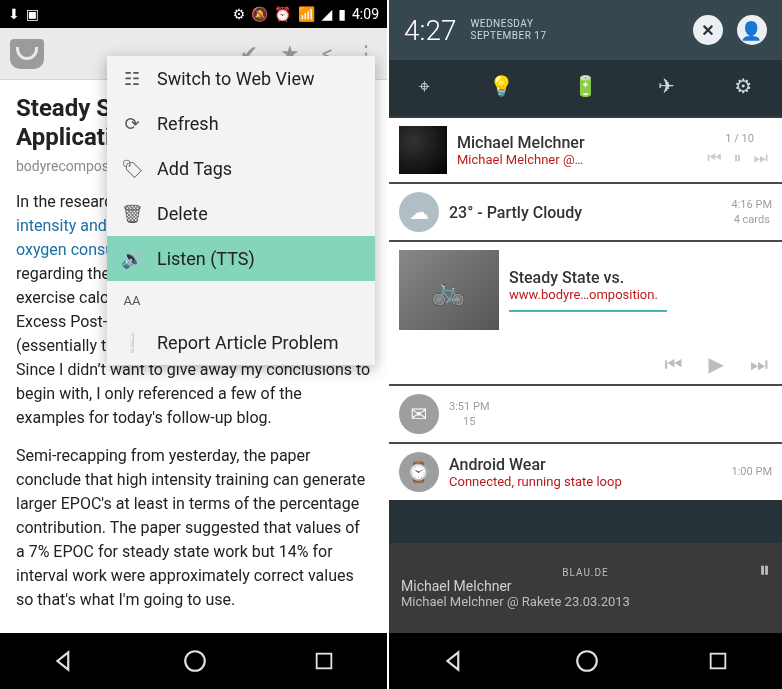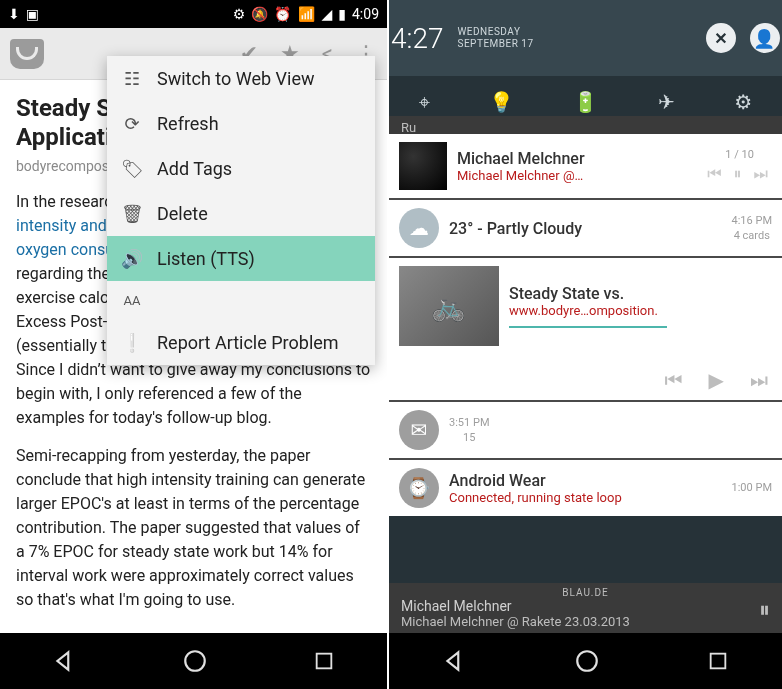--- a/index.html
+++ b/index.html
@@ -21,39 +21,39 @@
   .link { color: #1a6fa5; }
   
   .menu { position: absolute; top: 56px; right: 12px; width: 268px; background: #f3f3f3; box-shadow: 0 4px 14px rgba(0,0,0,0.3); }
   .menu-item { display: flex; align-items: center; gap: 14px; padding: 12px 14px; font-size: 18px; color: #222; border-bottom: 0; }
   .menu-item.sel { background: #85d4bc; }
   .mi-icon { width: 22px; text-align: center; color: #555; font-size: 18px; }
   
   .navbar { position: absolute; bottom: 0; left: 0; right: 0; height: 56px; background: #000; display: flex; justify-content: space-around; align-items: center; color: #e0e0e0; }
   
   .shade { background: #263238; color: #fff; height: 100%; position: relative; }
-  .shade-head { height: 76px; background: #37474f; display: flex; align-items: center; padding: 0 2px; gap: 14px; }
+  .shade-head { height: 60px; background: #37474f; display: flex; align-items: center; padding: 0 15px; gap: 14px; }
   .shade-time { font-size: 28px; font-weight: 300; }
   .shade-date { font-size: 10px; letter-spacing: 0.5px; line-height: 1.2; color: #cfd8dc; }
   .shade-head-right { margin-left: auto; display: flex; gap: 14px; align-items: center; }
   .circ { width: 30px; height: 30px; border-radius: 50%; background: #eceff1; color: #263238; display: flex; align-items: center; justify-content: center; font-weight: bold; }
   .qs { background: #263238; display: flex; justify-content: space-around; align-items: center; height: 52px; color: #cfd8dc; font-size: 20px; }
   .notif-list { background: #4a4a4a; padding: 0; }
   .notif { background: #fff; color: #333; margin-bottom: 2px; display: flex; align-items: center; padding: 8px 10px; gap: 10px; position: relative; min-height: 56px; }
   .notif .nicon { width: 40px; height: 40px; border-radius: 50%; background: #b0bec5; display: flex; align-items: center; justify-content: center; color: #fff; font-size: 20px; flex-shrink: 0; }
   .notif .nimg { width: 48px; height: 48px; background: radial-gradient(circle at 30% 30%, #333, #000); flex-shrink: 0; }
   .notif .nbody { flex: 1; overflow: hidden; }
   .notif .ntitle { font-size: 16px; font-weight: 500; white-space: nowrap; overflow: hidden; text-overflow: ellipsis; }
   .notif .nsub { font-size: 13px; color: #b91c1c; white-space: nowrap; overflow: hidden; text-overflow: ellipsis; }
   .notif .nmeta { text-align: center; font-size: 11px; color: #9e9e9e; line-height: 1.4; }
   .notif.big { padding: 0; flex-direction: column; align-items: stretch; }
   .notif.big .bigrow { display: flex; padding: 8px 10px; gap: 10px; align-items: center; }
   .notif.big .bigimg { width: 100px; height: 80px; background: linear-gradient(135deg,#888,#555); display:flex; align-items:center; justify-content:center; color:#333; font-size:28px; }
   .notif.big .controls { display: flex; justify-content: flex-end; gap: 26px; padding: 4px 14px 8px; color: #bdbdbd; font-size: 20px; }
-  .behind { position: absolute; left: 0; right: 0; background: #3a3a3a; color: #bdbdbd; padding: 4px 12px; font-size: 13px; }
+  .behind { position: absolute; left: 0; right: 0; background: #3a3a3a; color: #bdbdbd; padding: 24px 12px; font-size: 13px; }
   .behind .bt { font-size: 14px; color: #d0d0d0; }
   .navbar-right { position: absolute; bottom: 0; left: 0; right: 0; height: 56px; background: #000; display: flex; justify-content: space-around; align-items: center; color: #e0e0e0; }
   svg { display: block; }
 </style>
 </head>
 <body>
 
 <div class="phone phone-left">
 
   <div class="status-bar-dark">

